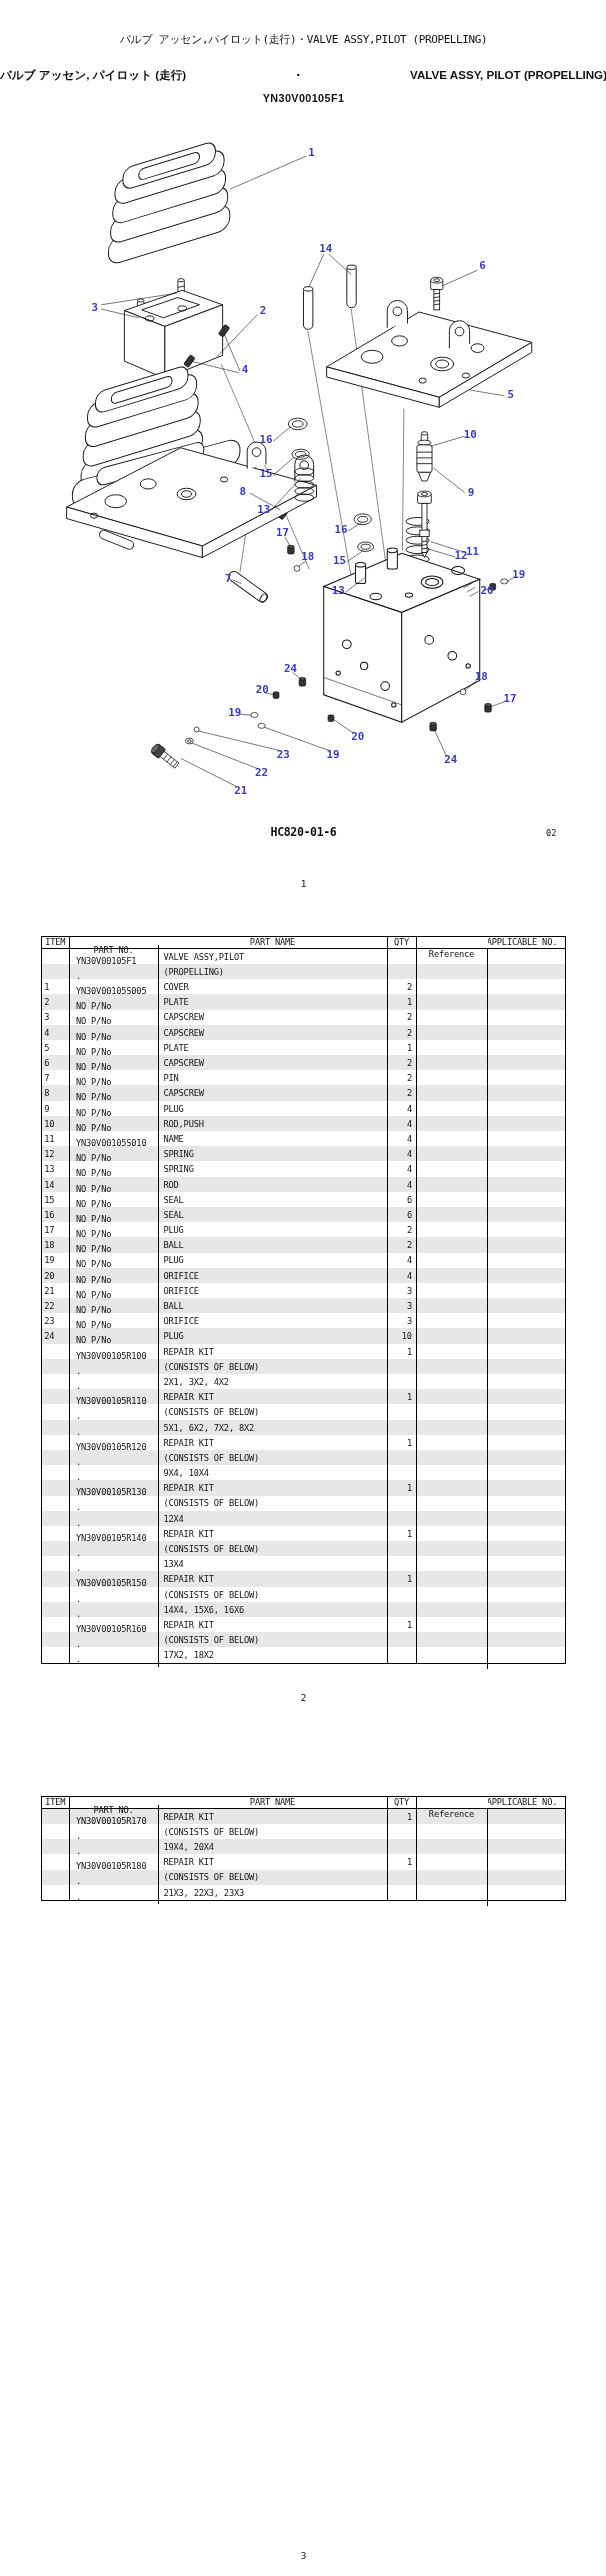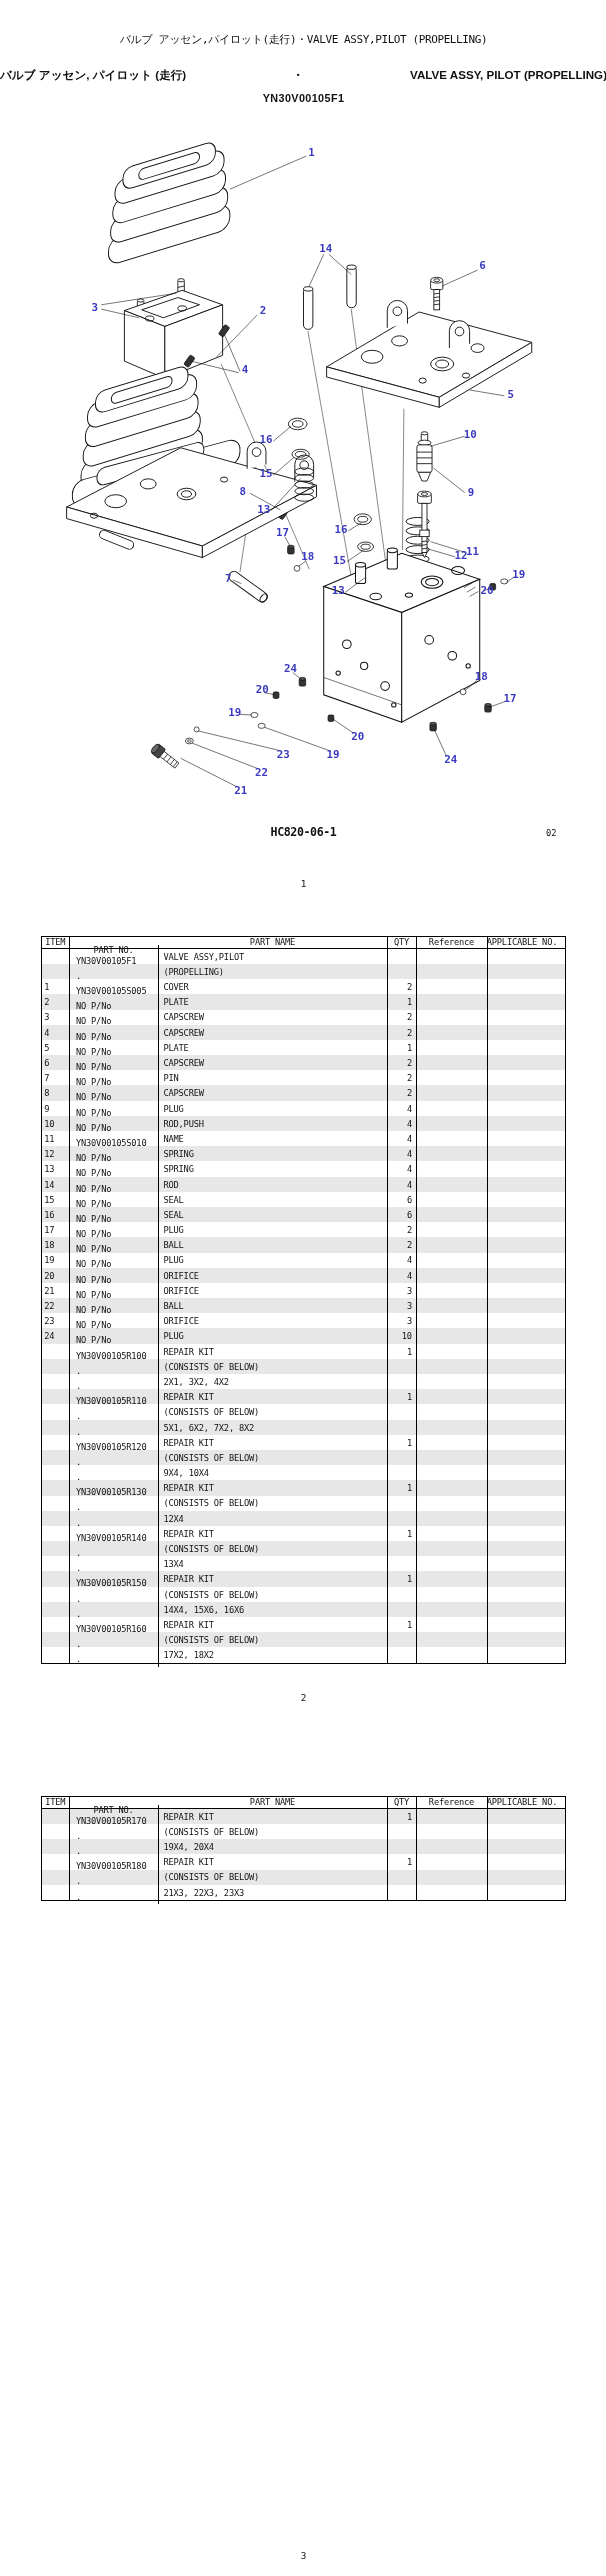--- a/index.html
+++ b/index.html
@@ -26,21 +26,21 @@
   .thead{display:flex;height:10.8px;border-bottom:1.4px solid #000;align-items:flex-start;}
   .trow{display:flex;height:15.2px;align-items:center;}
   .trow.g{background:#e7e7e7;}
   .td,.th{height:100%;display:flex;align-items:center;overflow:hidden;white-space:nowrap;box-sizing:border-box;}
   .th{justify-content:center;}
   .td{padding-top:0.7px;}
   .c0{width:27.5px;border-right:1.4px solid #000;padding-left:2.2px;}
   .c1{width:89px;border-right:1.4px solid #000;padding-left:6.5px;margin-top:8px;}
   .c2{width:229px;border-right:1.4px solid #000;padding-left:5px;}
   .c3{width:29px;border-right:1.4px solid #000;justify-content:flex-end;padding-right:3.6px;}
-  .c4{width:71px;border-right:1.4px solid #000;}
+  .c4{width:71px;border-right:1.4px solid #000;margin-top:12px;}
   .c5{width:69px;}
   .th.c0,.th.c1,.th.c2,.th.c3{padding:0;justify-content:center;}
 
   
   svg.diagram{position:absolute;top:0;left:0;}
   svg.diagram .callout{font-family:"DejaVu Sans Mono",monospace;font-size:15px;font-weight:bold;}
 </style>
 </head>
 <body>
 
@@ -367,21 +367,21 @@
       <text x="392" y="1049" text-anchor="middle" fill="#3a3ac0" class="callout">23</text>
       <line x1="455" y1="1039" x2="366" y2="1007" stroke="#111111" stroke-width="0.8"></line>
       <text x="461" y="1049" text-anchor="middle" fill="#3a3ac0" class="callout">19</text>
       <line x1="489" y1="1015" x2="460" y2="995" stroke="#111111" stroke-width="0.8"></line>
       <text x="495" y="1025" text-anchor="middle" fill="#3a3ac0" class="callout">20</text>
       <line x1="618" y1="1047" x2="601" y2="1010" stroke="#111111" stroke-width="0.8"></line>
       <text x="624" y="1057" text-anchor="middle" fill="#3a3ac0" class="callout">24</text>
     </g>
 </svg>
 
-<div class="abs ctr drawing-no">HC820-06-1</div>
+<div class="abs ctr drawing-no">HC820-01-6</div>
 <div class="abs sheet-code">02</div>
 <div class="abs ctr pageno pg1">1</div>
 <div class="abs ctr pageno pg2">2</div>
 <div class="abs ctr pageno pg3">3</div>
 
 <div class="ptable t1">
     <div class="thead">
       <div class="th c0">ITEM</div>
       <div class="th c1">PART NO.</div>
       <div class="th c2">PART NAME</div>

